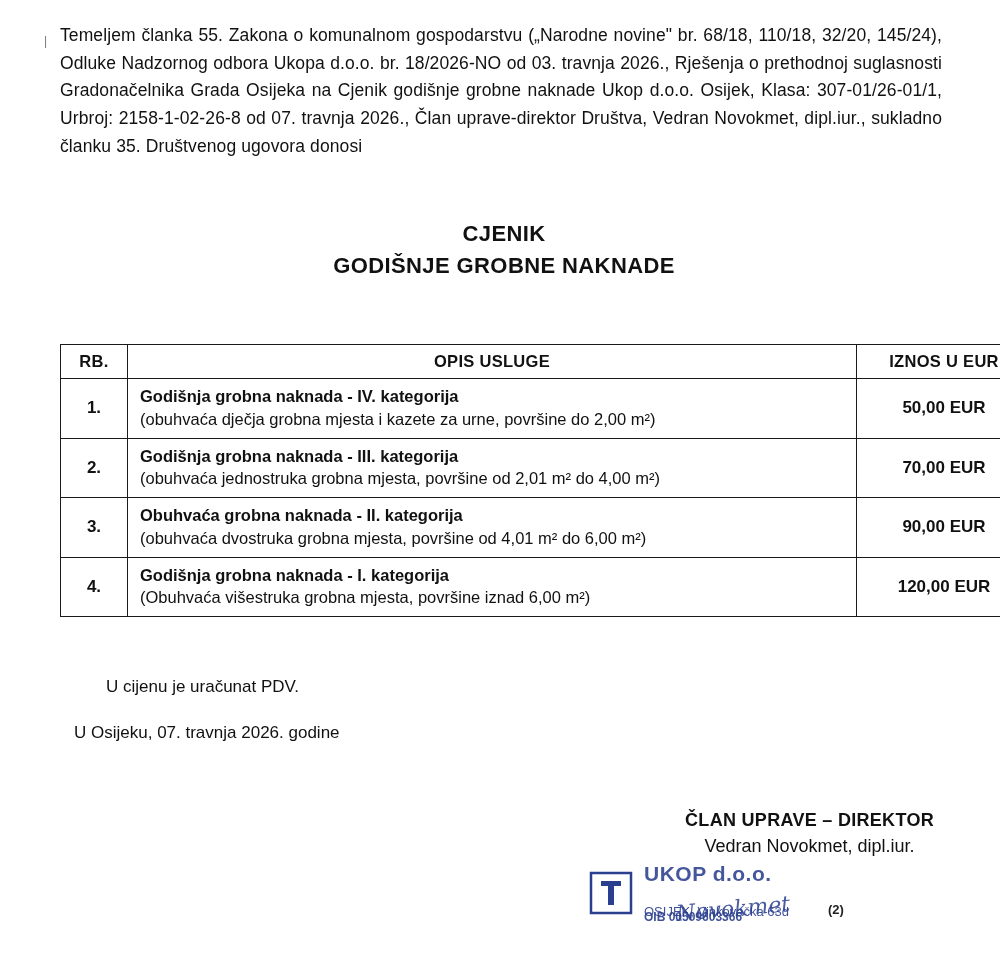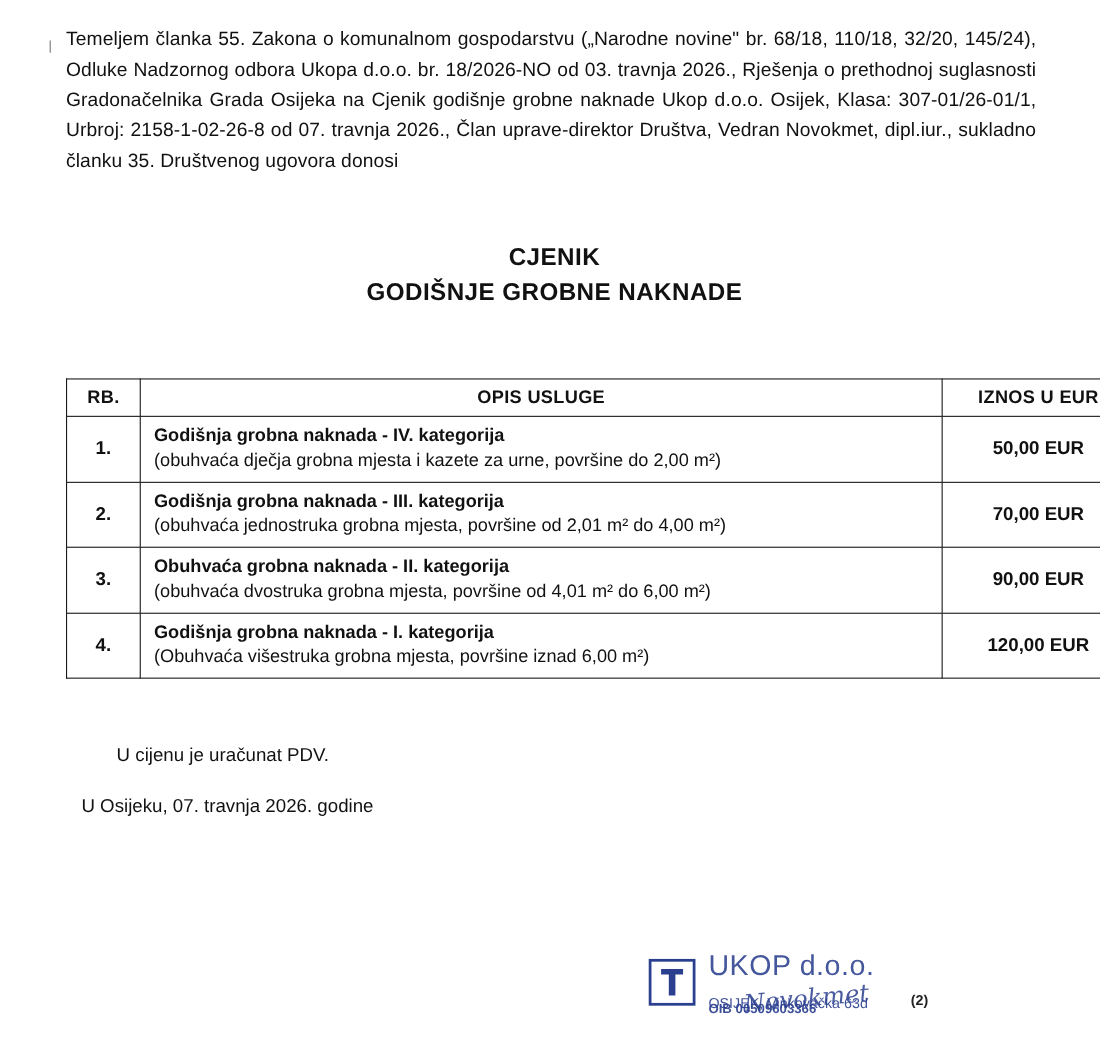--- a/index.html
+++ b/index.html
@@ -120,22 +120,22 @@
     position: absolute;
     left: 0;
     top: 14px;
     width: 46px;
     height: 46px;
   }
   .stamp .stamp-name {
     position: absolute;
     left: 56px;
     top: 6px;
-    font-size: 26px;
-    font-weight: normal;
+    font-size: 21px;
+    font-weight: bold;
     letter-spacing: 0.5px;
     opacity: 0.88;
   }
   .stamp .stamp-addr {
     position: absolute;
     left: 56px;
     top: 48px;
     font-size: 13px;
     opacity: 0.9;
   }
@@ -230,20 +230,24 @@
           <div class="line2">(Obuhvaća višestruka grobna mjesta, površine iznad 6,00 m²)</div>
         </td>
         <td class="iznos">120,00 EUR</td>
       </tr>
     </tbody>
   </table>
 
   <div class="note">U cijenu je uračunat PDV.</div>
   <div class="place-date">U Osijeku, 07. travnja 2026. godine</div>
 
+  <div class="signature-block">
+    <div class="sig-title">ČLAN UPRAVE – DIREKTOR</div>
+    <div class="sig-name">Vedran Novokmet, dipl.iur.</div>
+  </div>
 
   <div class="stamp">
     <svg class="stamp-logo" viewBox="0 0 46 46">
       <rect x="3" y="3" width="40" height="40" fill="none" stroke="#2b3f8f" stroke-width="2.5"></rect>
       <path d="M13 11 h20 v5 h-7 v19 h-6 v-19 h-7 z" fill="#2b3f8f"></path>
     </svg>
     <div class="stamp-name">UKOP d.o.o.</div>
     <div class="stamp-addr">OSIJEK, Vinkovačka 63d</div>
     <div class="stamp-oib">OIB 00509603366</div>
   </div>

